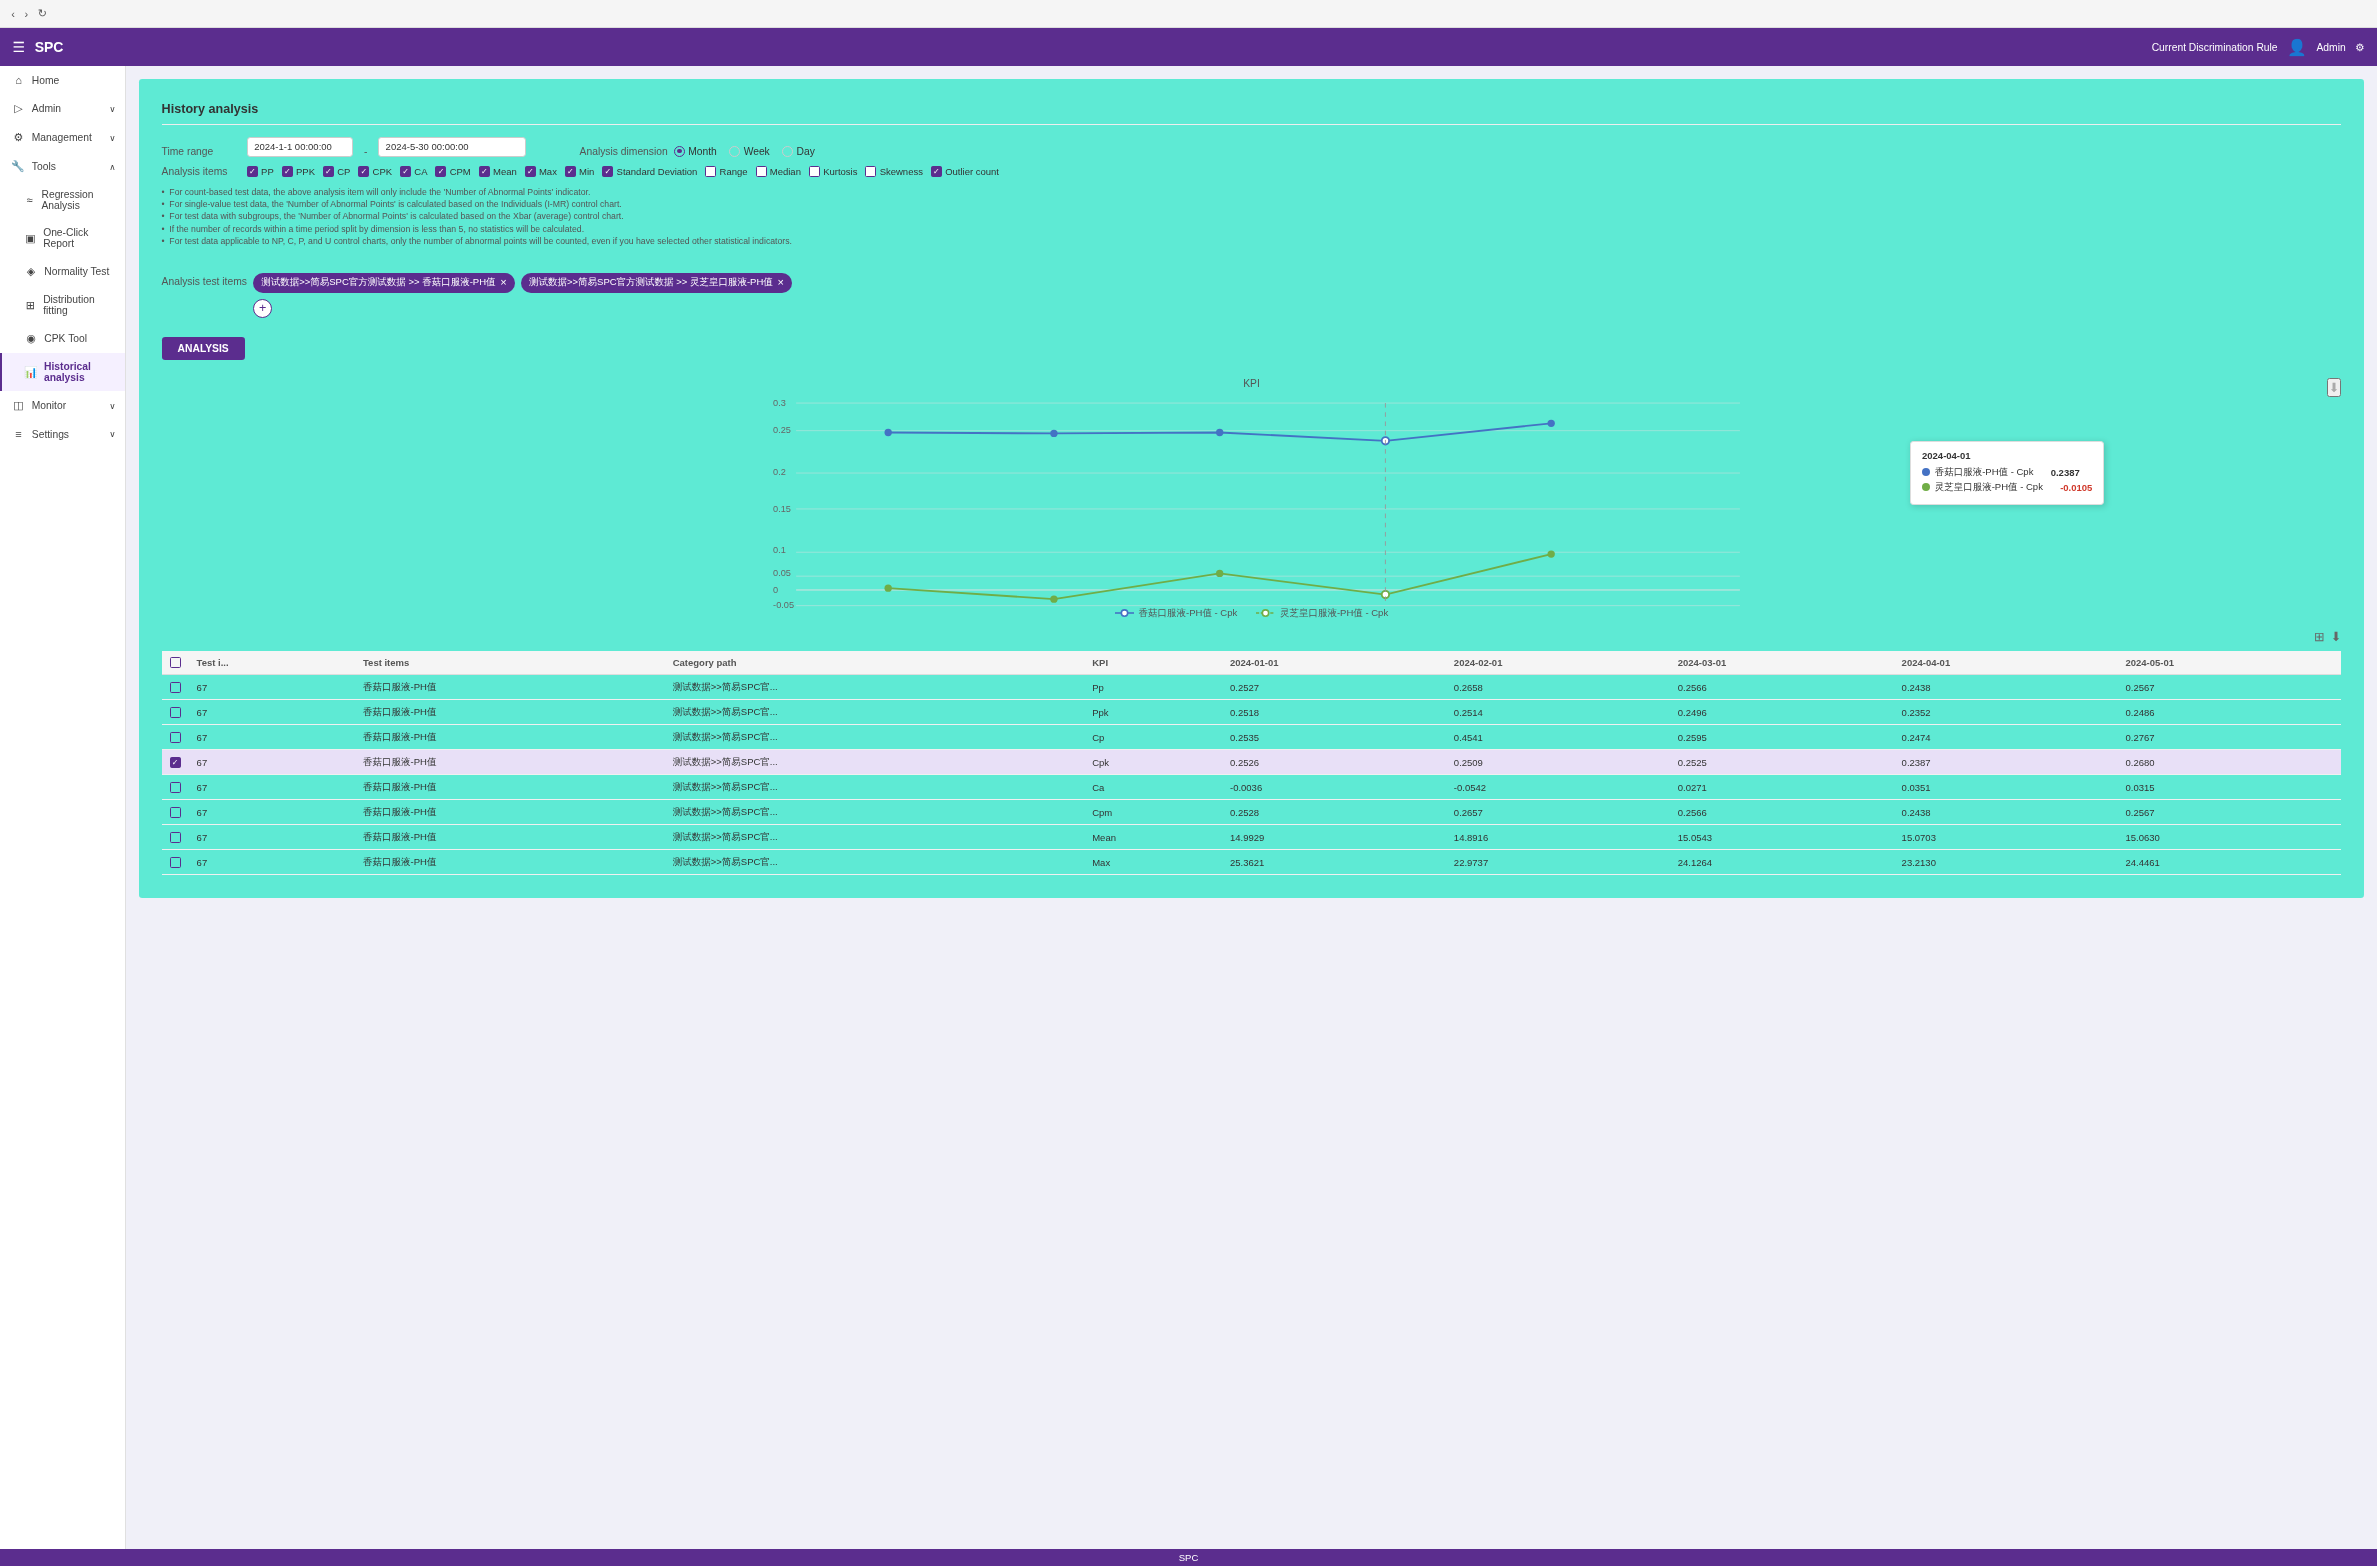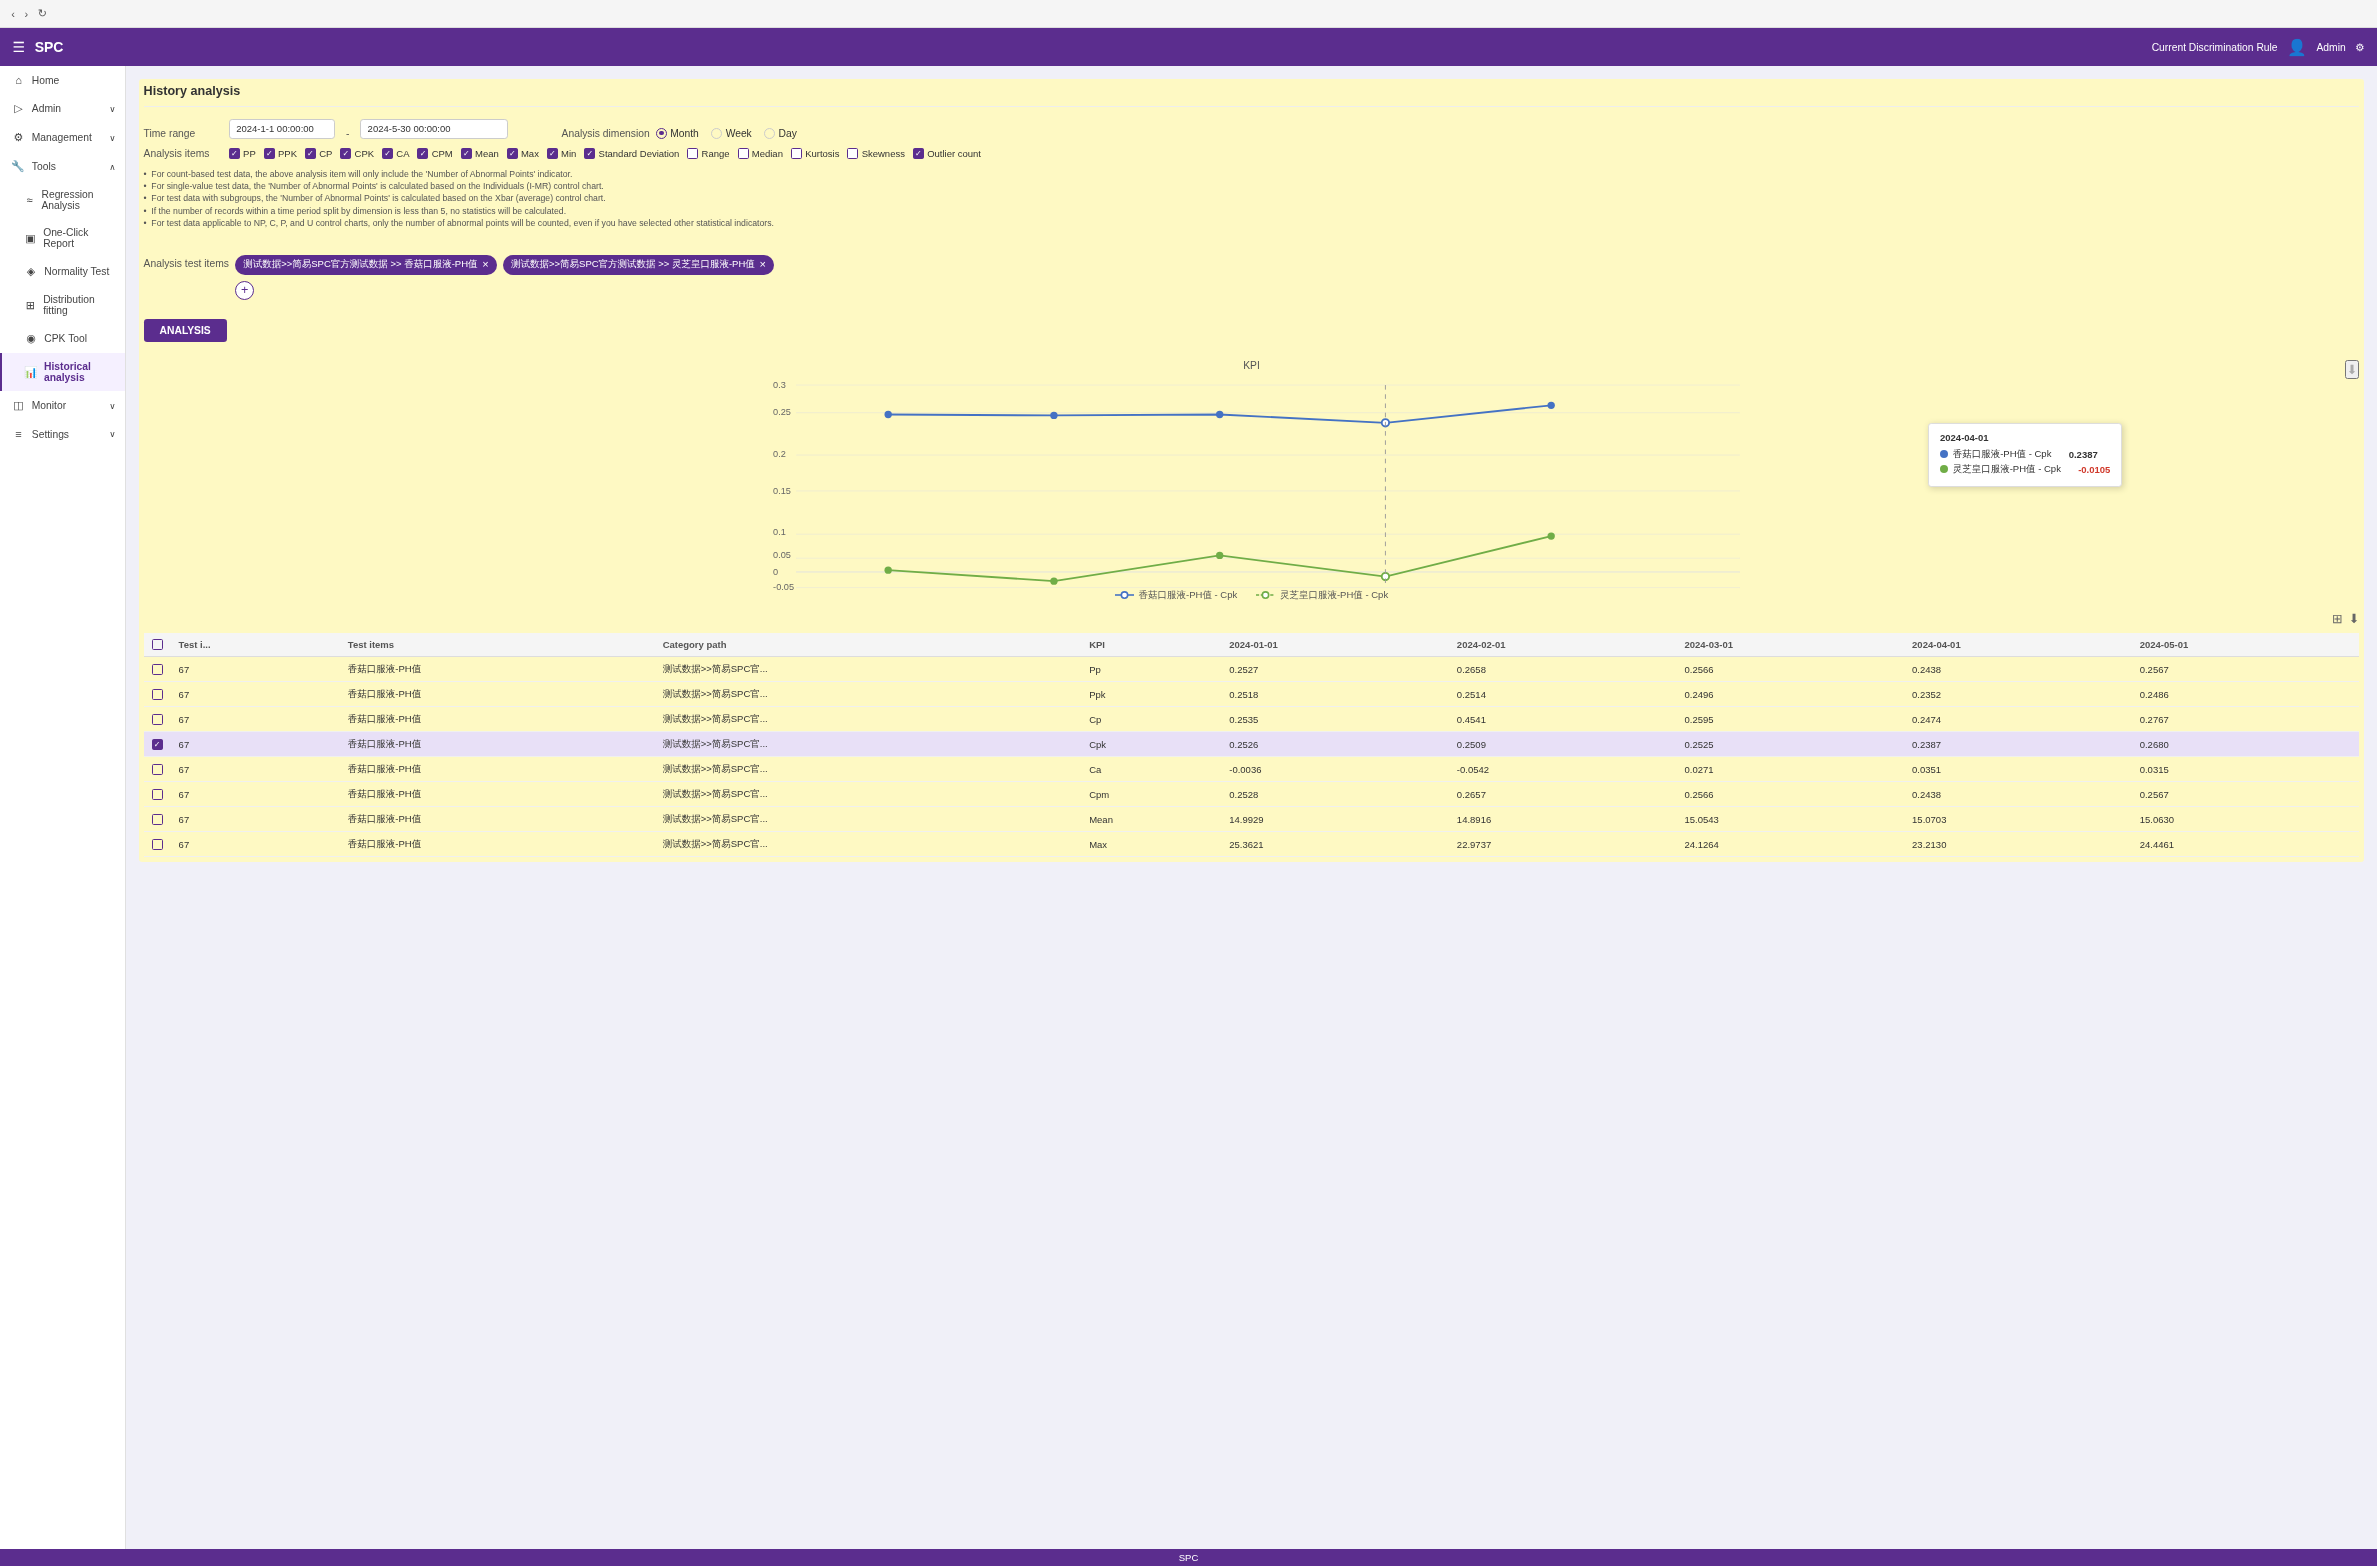--- a/index.html
+++ b/index.html
@@ -69,21 +69,21 @@
       border-left: 2.4px solid transparent;
     }
     .sidebar-item.active { color: #5b2d8e; border-left-color: #5b2d8e; background: #f5f0ff; font-weight: bold; }
     .sidebar-item .icon { margin-right: 6.3px; font-size: 11px; width: 14px; text-align: center; }
     .sidebar-item .arrow { margin-left: auto; font-size: 8.7px; }
 
     
     .content-area { flex: 1; overflow-y: auto; padding: 12.6px; background: #f0f0f8; }
 
     
-    .page-card { background: #fef9c3; border-radius: 3.2px; padding: 5px; margin-bottom: 12.6px; }
+    .page-card { background: #5eead4; border-radius: 3.2px; padding: 23px; margin-bottom: 12.6px; }
 
     .page-title { font-size: 12.6px; font-weight: bold; color: #333; margin-bottom: 12.6px; border-bottom: 0.8px solid #eee; padding-bottom: 8px; }
 
     
     .form-row { display: flex; align-items: flex-end; margin-bottom: 9.5px; flex-wrap: wrap; gap: 6.3px; }
     .form-label { font-size: 10.3px; color: #555; min-width: 79px; }
     .form-input {
       border: 0.8px solid #ccc;
       border-radius: 3.2px;
       padding: 3.2px 6.3px;

